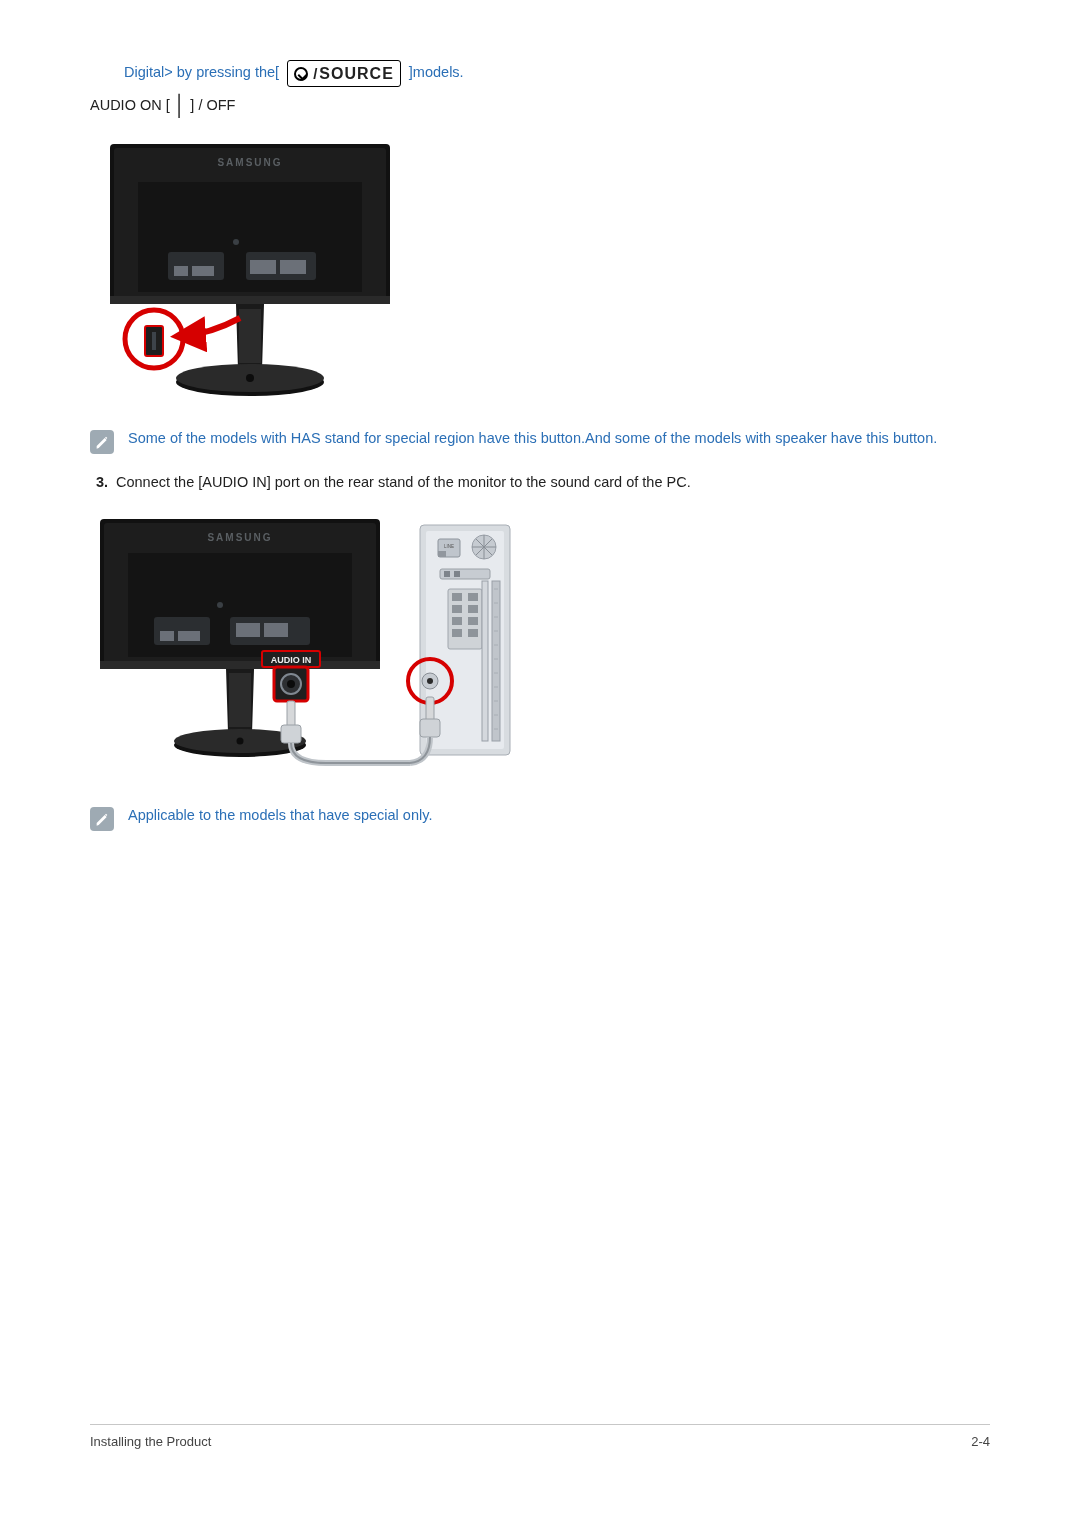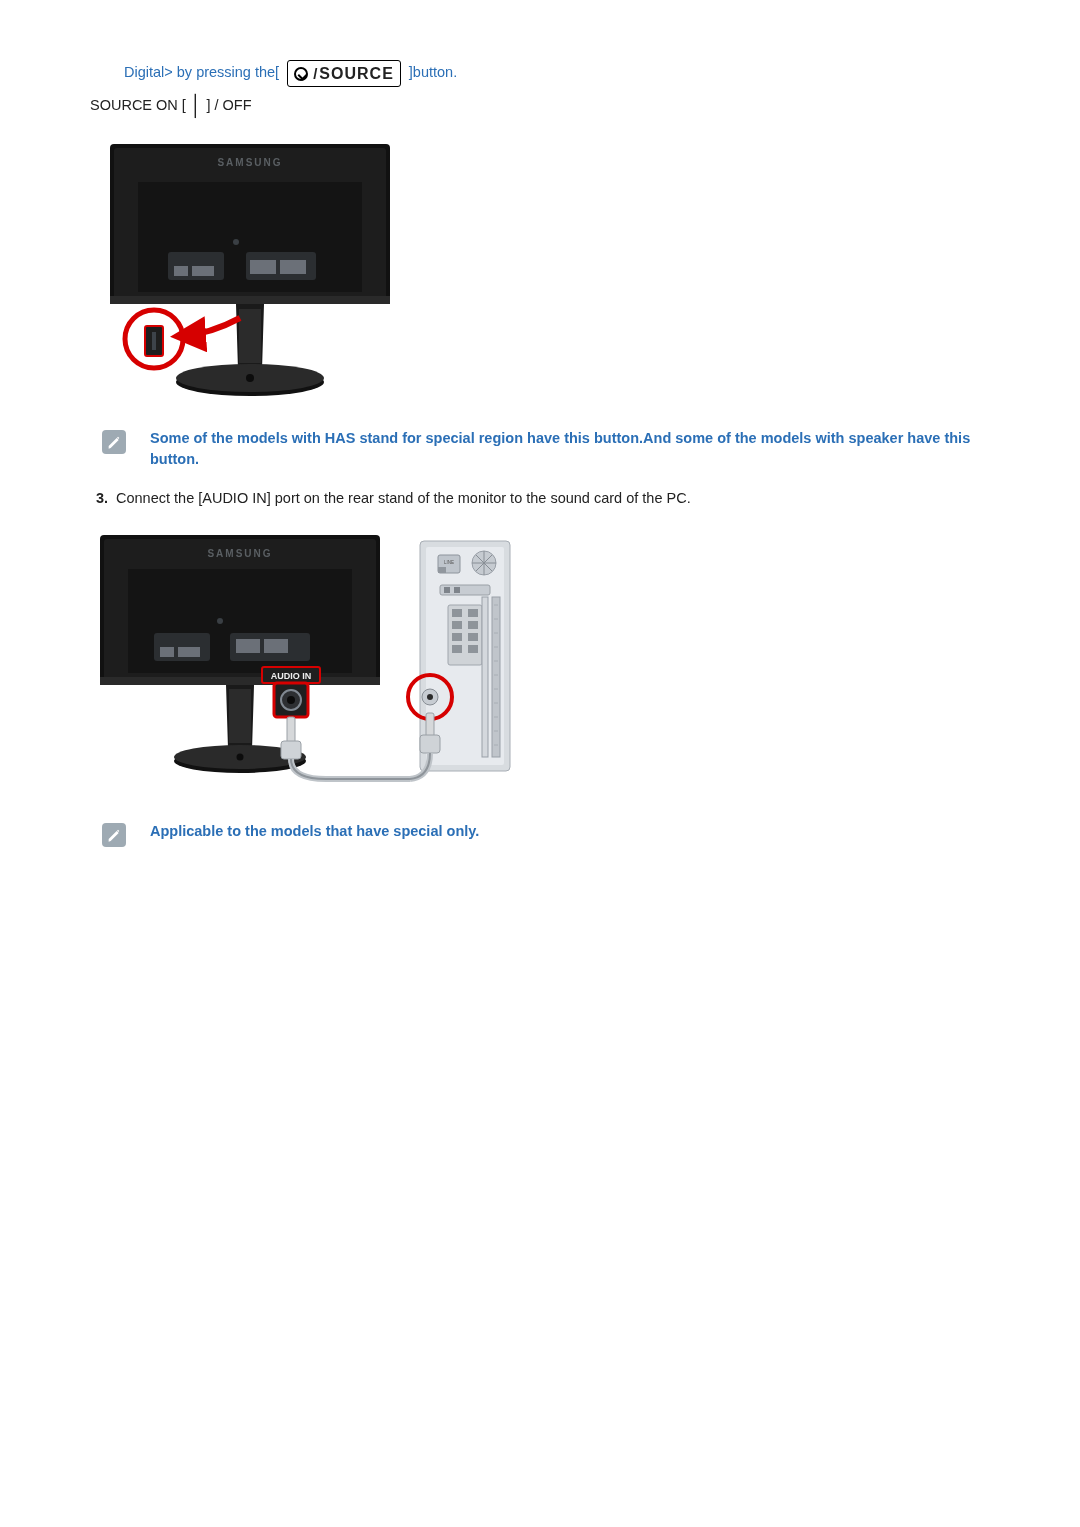--- a/index.html
+++ b/index.html
@@ -74,23 +74,22 @@
   }
   .fig {
     display: flex;
     justify-content: flex-start;
     margin: 18px 0 24px 0;
   }
   .fig svg { display: block; }
   .note-row {
     display: flex;
     align-items: flex-start;
-    gap: 24px;
-    margin: 0 0 18px 12px;
-    font-weight: bold;
+    gap: 14px;
+    margin: 0 0 18px 0;
   }
   .note-icon {
     flex: 0 0 24px;
     width: 24px; height: 24px;
     background: #9eaab3;
     border-radius: 4px;
     display: flex;
     align-items: center;
     justify-content: center;
     margin-top: 2px;
@@ -125,26 +124,26 @@
 
 <div class="page">
 
   <div class="top">
     <span class="blue">Digital&gt; by pressing the[</span>
     <span class="source-pill">
       <span class="round-icon"></span>
       <span class="slash">/</span>
       <span class="src-text">SOURCE</span>
     </span>
-    <span class="blue">]button.</span>
+    <span class="blue">]models.</span>
   </div>
 
   <div class="power-block">
     <div class="power-line">
-      <span>SOURCE ON [</span>
+      <span>AUDIO ON [</span>
       <span class="pwr-char">│</span>
       <span>] / OFF</span>
     </div>
   </div>
 
   <div class="fig">
     <svg width="320" height="270" viewBox="0 0 320 270">
 
       <rect x="20" y="10" width="280" height="160" rx="4" fill="#111"></rect>
       <rect x="24" y="14" width="272" height="152" rx="3" fill="#1d1d1d"></rect>
@@ -296,14 +295,18 @@
 
   <div class="note-row">
     <div class="note-icon">
       <svg viewBox="0 0 24 24">
           <path fill="#fff" d="M4 18l12-12 3 3L7 21l-3 1 0-4zm14-14l2 2-1.5 1.5-2-2L18 4z"></path>
         </svg>
     </div>
     <div class="note-text blue">Applicable to the models that have special only.</div>
   </div>
 
+  <div class="footer-line">
+    <span>Installing the Product</span>
+    <span>2-4</span>
+  </div>
 
 </div>
 
 </body></html>

